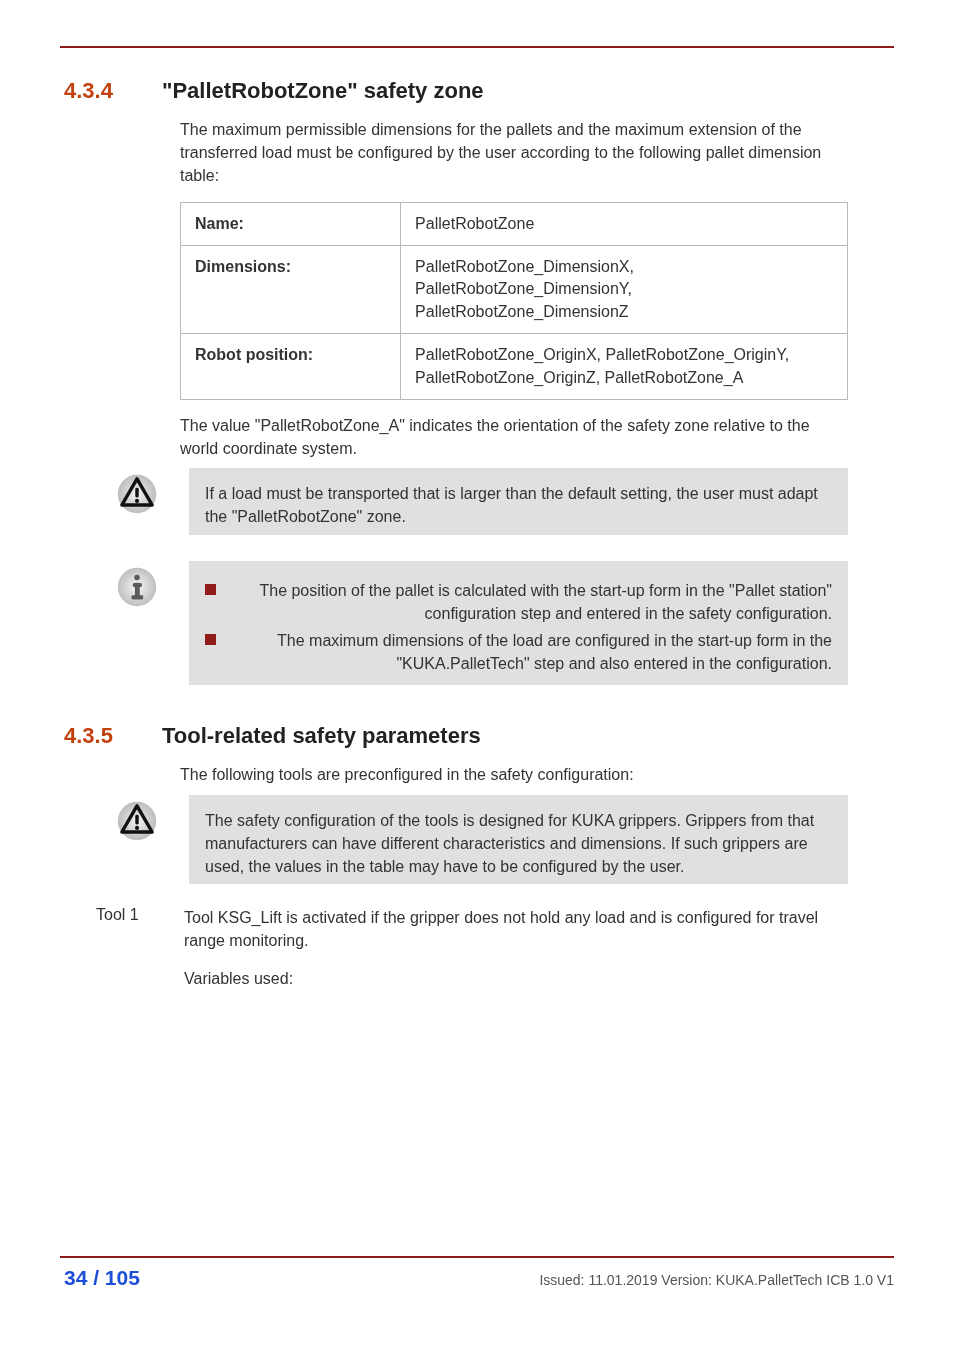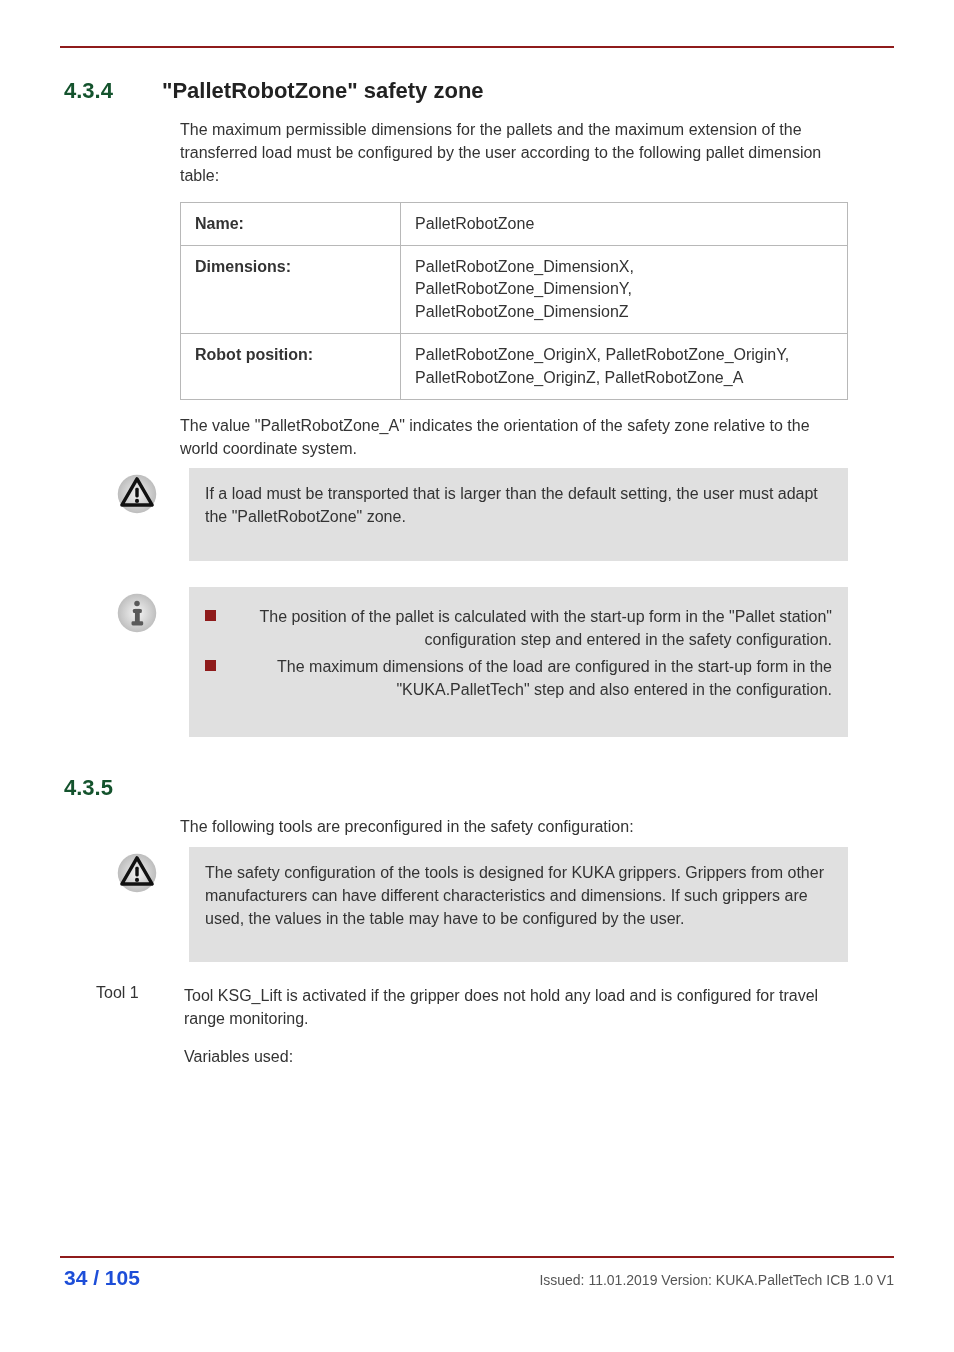--- a/index.html
+++ b/index.html
@@ -27,21 +27,21 @@
     background: var(--rule-color);
     margin: 0 60px;
   }
   .header-rule { margin-top: 46px; }
   .heading-bar {
     display: flex;
     align-items: flex-start;
     padding: 30px 60px 6px 64px;
     gap: 18px;
   }
-  .heading-num { font-size: 22px; font-weight: bold; color: #14532d; min-width: 80px; }
+  .heading-num { font-size: 22px; font-weight: bold; color: #c2410c; min-width: 80px; }
   .heading-text { font-size: 22px; font-weight: bold; color: #222; }
   .content-col {
     margin-left: 180px;
     margin-right: 106px;
   }
   .para { font-size: 16px; line-height: 1.45; margin: 8px 0 14px; }
   table.data {
     width: 100%;
     border-collapse: collapse;
     margin: 6px 0 14px;
@@ -57,21 +57,21 @@
   .tnote { font-size: 16px; line-height: 1.45; margin: 10px 0 6px; }
   .callout {
     display: grid;
     grid-template-columns: 64px 1fr;
     column-gap: 10px;
     margin: 8px 106px 8px 115px;
   }
   .callout .icon-cell { padding-top: 4px; }
   .callout .box {
     background: var(--grey-box);
-    padding: 14px 16px 32px;
+    padding: 14px 16px 6px;
     font-size: 16px;
     line-height: 1.45;
   }
   .callout .box ul { margin: 0; padding: 0; list-style: none; text-align: right; }
   .callout .box ul li { display: flex; gap: 12px; margin: 4px 0; }
   .callout .box ul li .sq {
     width: 11px; height: 11px; background: var(--bullet-red);
     flex: 0 0 11px; margin-top: 5px;
   }
   .spacer-sm { height: 10px; }
@@ -171,20 +171,21 @@
       <li>
         <span class="sq"></span>
         <span>The maximum dimensions of the load are configured in the start-up form in the "KUKA.PalletTech" step and also entered in the configuration.</span>
       </li>
     </ul>
   </div>
 </div>
 
 <div class="heading-bar">
   <div class="heading-num">4.3.5</div>
+  <div class="heading-text">Tool-related safety parameters</div>
 </div>
 
 <div class="content-col">
   <p class="para" style="margin-bottom:6px;">The following tools are preconfigured in the safety configuration:</p>
 </div>
 
 <div class="callout">
   <div class="icon-cell">
     <svg class="icon-svg" viewBox="0 0 64 64">
       <defs>
@@ -192,21 +193,21 @@
           <stop offset="0%" stop-color="#f2f2f2"></stop>
           <stop offset="100%" stop-color="#bdbdbd"></stop>
         </radialGradient>
       </defs>
       <circle cx="32" cy="32" r="28" fill="url(#gsh3)"></circle>
       <path d="M32 10 L54 48 L10 48 Z" fill="none" stroke="#111" stroke-width="5" stroke-linejoin="round"></path>
       <rect x="29.5" y="23" width="5" height="14" rx="2" fill="#111"></rect>
       <circle cx="32" cy="42" r="3" fill="#111"></circle>
     </svg>
   </div>
-  <div class="box">The safety configuration of the tools is designed for KUKA grippers. Grippers from other manufacturers can have different characteristics and dimensions. If such grippers are used, the values in the table may have to be configured by the user.</div>
+  <div class="box">The safety configuration of the tools is designed for KUKA grippers. Grippers from that manufacturers can have different characteristics and dimensions. If such grippers are used, the values in the table may have to be configured by the user.</div>
 </div>
 
 <div style="display:grid; grid-template-columns:120px 1fr; column-gap:0; margin:18px 106px 0 64px;">
   <div style="font-weight:normal; font-size:16px; padding-top:4px;margin-left:32px;">Tool 1</div>
   <div>
     <p class="para" style="margin-top:4px;">Tool KSG_Lift is activated if the gripper does not hold any load and is configured for travel range monitoring.</p>
     <p class="para" style="margin-bottom:0;">Variables used:</p>
   </div>
 </div>
 

